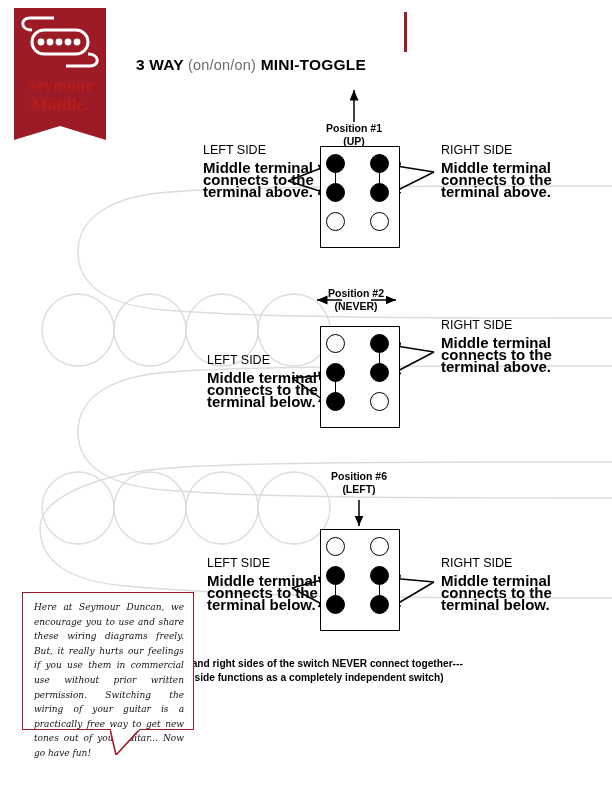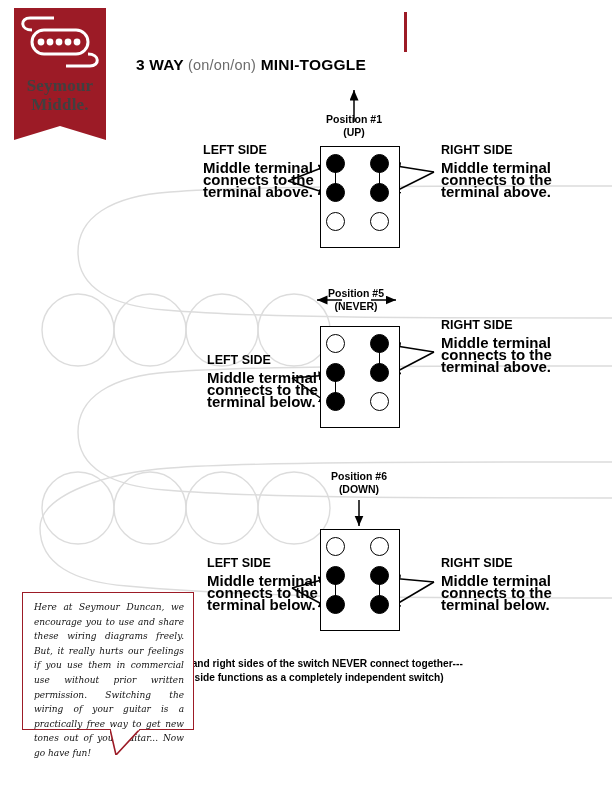--- a/index.html
+++ b/index.html
@@ -33,21 +33,21 @@
     top: 8px;
     width: 92px;
     height: 155px;
   }
   .logo-text {
     position: absolute;
     left: 0;
     top: 68px;
     width: 92px;
     text-align: center;
-    color: #404040;
+    color: #b91c1c;
     font-family: "Liberation Serif", serif;
     font-weight: bold;
     font-size: 17px;
     line-height: 19px;
     letter-spacing: 0.2px;
   }
 
   
   .title {
     position: absolute;
@@ -104,21 +104,21 @@
     position: absolute;
     text-align: center;
     font-size: 10.5px;
     font-weight: bold;
     line-height: 13px;
     white-space: nowrap;
   }
   .side-title {
     position: absolute;
     font-size: 12.5px;
-    font-weight: bold;
+    font-weight: normal;
     white-space: nowrap;
   }
   .side-desc {
     position: absolute;
     font-size: 15px;
     line-height: 12px;
     font-weight: bold;
     white-space: nowrap;
   }
   .footnote {
@@ -246,21 +246,21 @@
     <line x1="359" y1="500" x2="359" y2="526" marker-end="url(#ah)"></line>
 
     <line x1="292" y1="588" x2="329" y2="578" marker-end="url(#ah)"></line>
     <line x1="292" y1="588" x2="329" y2="608" marker-end="url(#ah)"></line>
 
     <line x1="434" y1="582" x2="390" y2="578" marker-end="url(#ah)"></line>
     <line x1="434" y1="582" x2="390" y2="608" marker-end="url(#ah)"></line>
   </g>
 </svg>
 
-<div class="pos-label" style="left:314px; top:113px; width:80px;text-align:center;">
+<div class="pos-label" style="left:314px; top:122px; width:80px;text-align:center;">
   <div>Position #1</div>
   <div>(UP)</div>
 </div>
 <div class="switch-box" style="left:320px; top:146px; width:78px; height:100px;">
   <div class="link" style="left:13.5px; top:16px; height:29px;"></div>
   <div class="link" style="left:57.5px; top:16px; height:29px;"></div>
   <div class="hole filled" style="left:5px; top:7px;"></div>
   <div class="hole filled" style="left:49px; top:7px;"></div>
   <div class="hole filled" style="left:5px; top:36px;"></div>
   <div class="hole filled" style="left:49px; top:36px;"></div>
@@ -274,21 +274,21 @@
   <div>terminal above.</div>
 </div>
 <div class="side-title" style="left:441px; top:143px;">RIGHT SIDE</div>
 <div class="side-desc" style="left:441px; top:162px;">
   <div>Middle terminal</div>
   <div>connects to the</div>
   <div>terminal above.</div>
 </div>
 
 <div class="pos-label" style="left:316px; top:287px; width:80px;">
-  <div>Position #5</div>
+  <div>Position #2</div>
   <div>(NEVER)</div>
 </div>
 <div class="switch-box" style="left:320px; top:326px; width:78px; height:100px;">
   <div class="link" style="left:57.5px; top:16px; height:29px;"></div>
   <div class="link" style="left:13.5px; top:45px; height:29px;"></div>
   <div class="hole" style="left:5px; top:7px;"></div>
   <div class="hole filled" style="left:49px; top:7px;"></div>
   <div class="hole filled" style="left:5px; top:36px;"></div>
   <div class="hole filled" style="left:49px; top:36px;"></div>
   <div class="hole filled" style="left:5px; top:65px;"></div>
@@ -302,21 +302,21 @@
 </div>
 <div class="side-title" style="left:441px; top:318px;">RIGHT SIDE</div>
 <div class="side-desc" style="left:441px; top:337px;">
   <div>Middle terminal</div>
   <div>connects to the</div>
   <div>terminal above.</div>
 </div>
 
 <div class="pos-label" style="left:319px; top:470px; width:80px;">
   <div>Position #6</div>
-  <div>(DOWN)</div>
+  <div>(LEFT)</div>
 </div>
 <div class="switch-box" style="left:320px; top:529px; width:78px; height:100px;">
   <div class="link" style="left:13.5px; top:45px; height:29px;"></div>
   <div class="link" style="left:57.5px; top:45px; height:29px;"></div>
   <div class="hole" style="left:5px; top:7px;"></div>
   <div class="hole" style="left:49px; top:7px;"></div>
   <div class="hole filled" style="left:5px; top:36px;"></div>
   <div class="hole filled" style="left:49px; top:36px;"></div>
   <div class="hole filled" style="left:5px; top:65px;"></div>
   <div class="hole filled" style="left:49px; top:65px;"></div>

